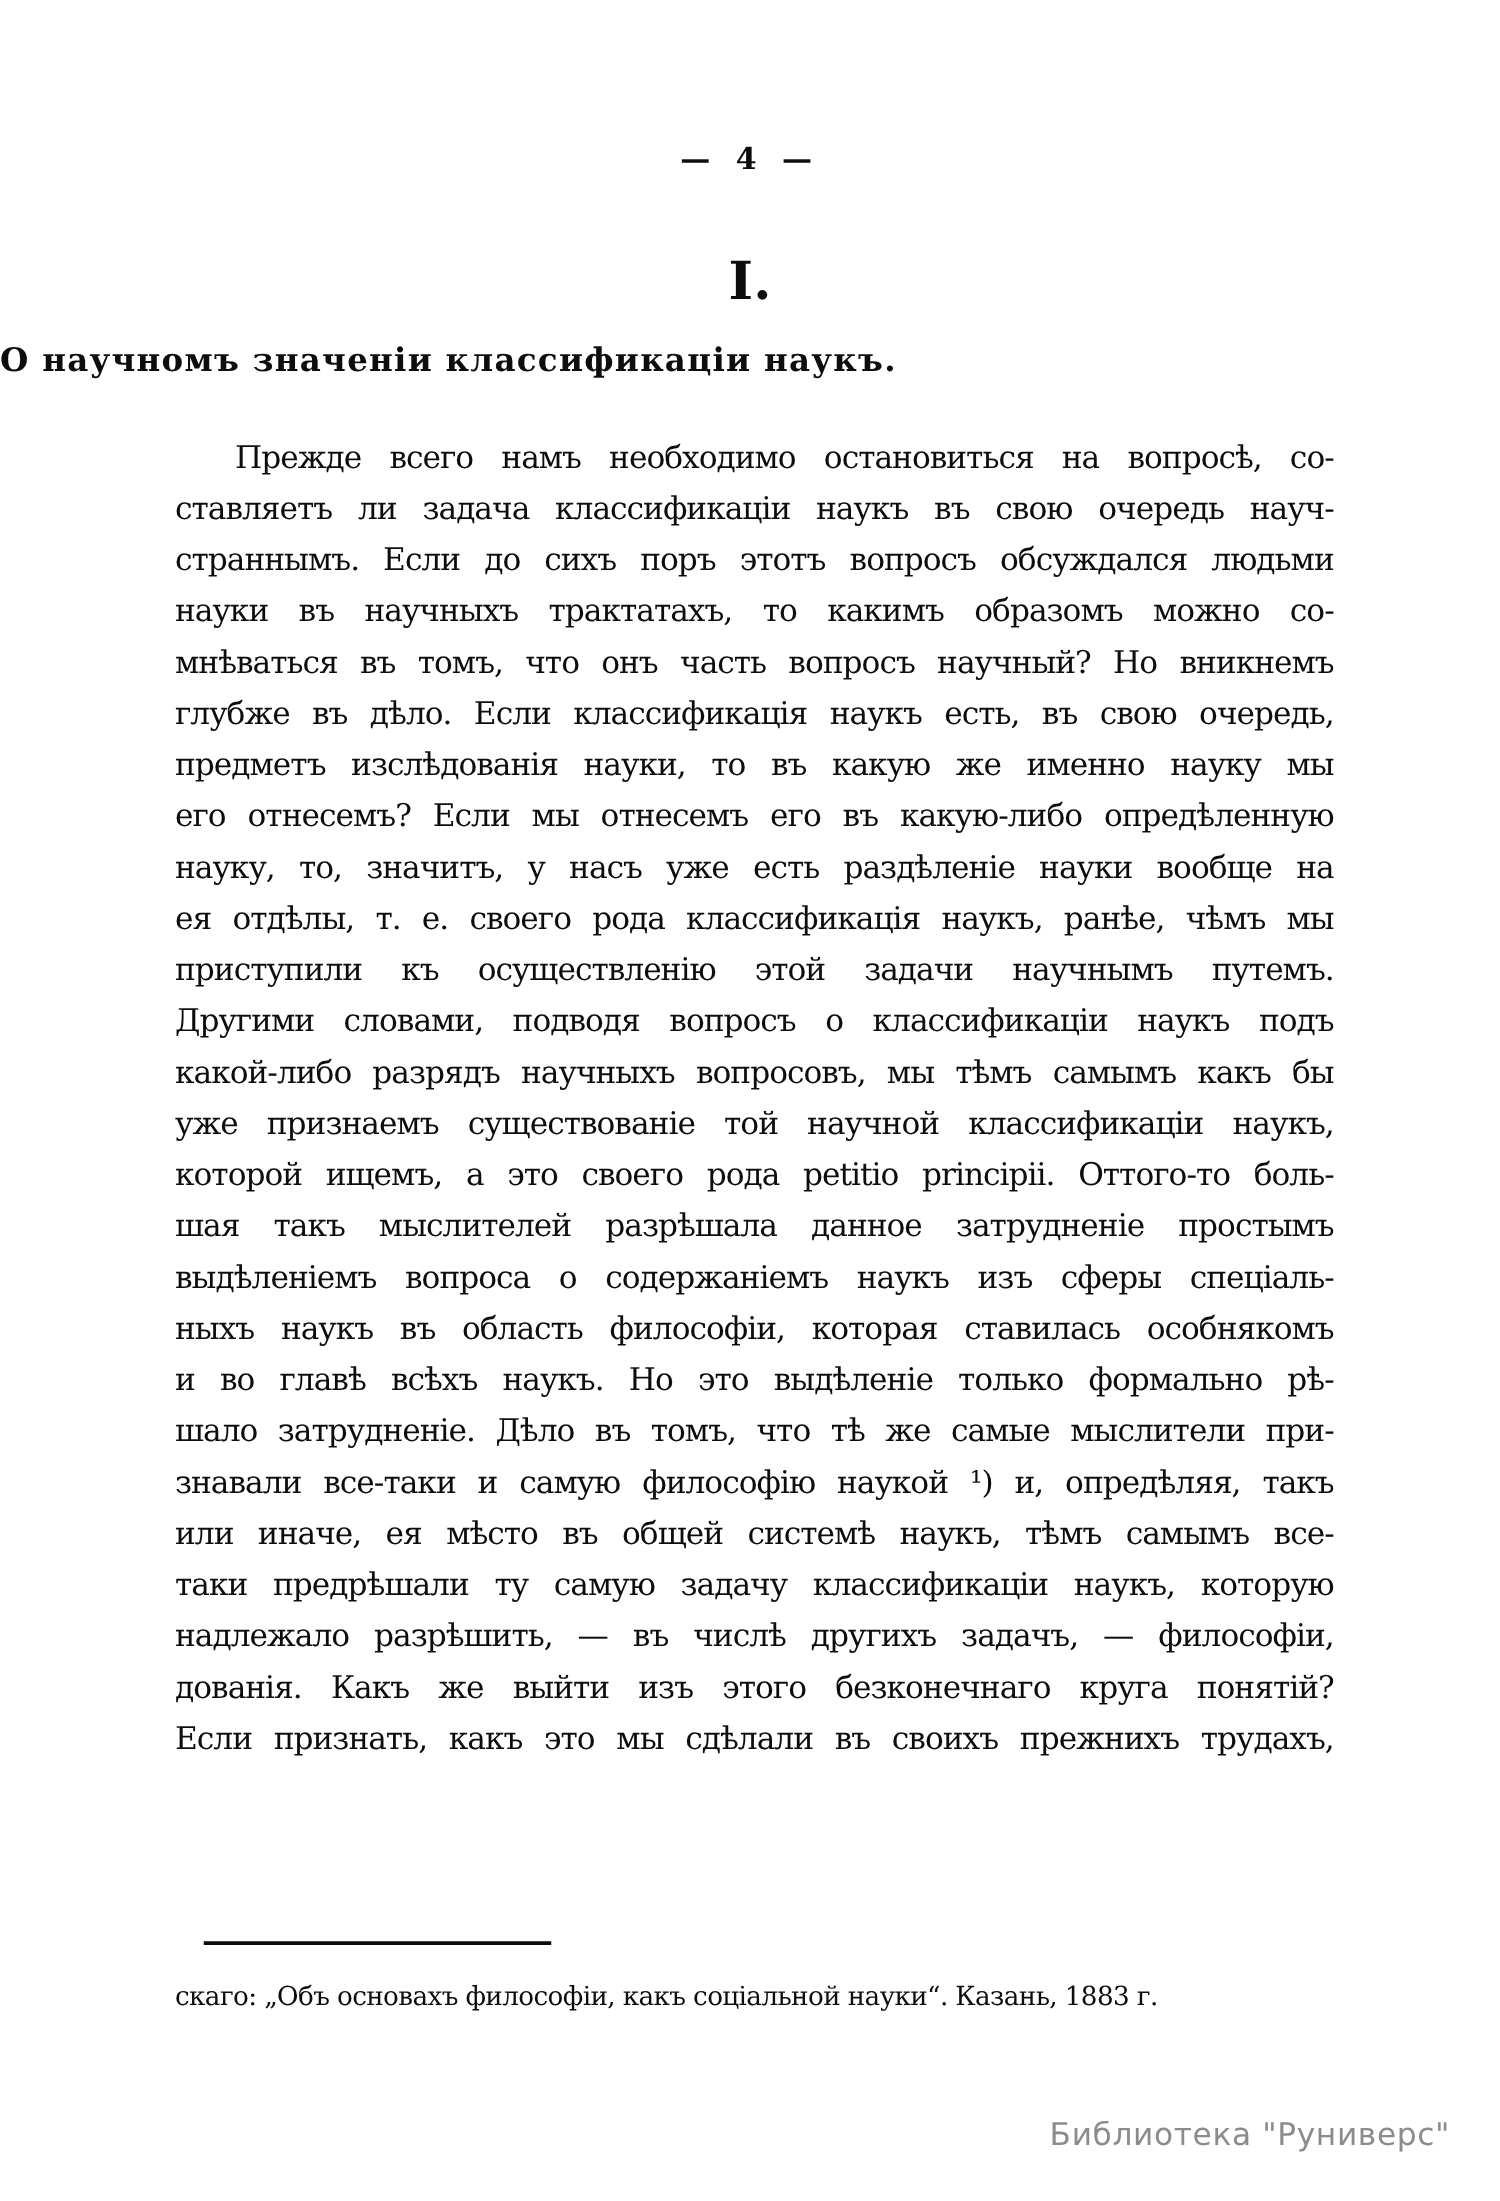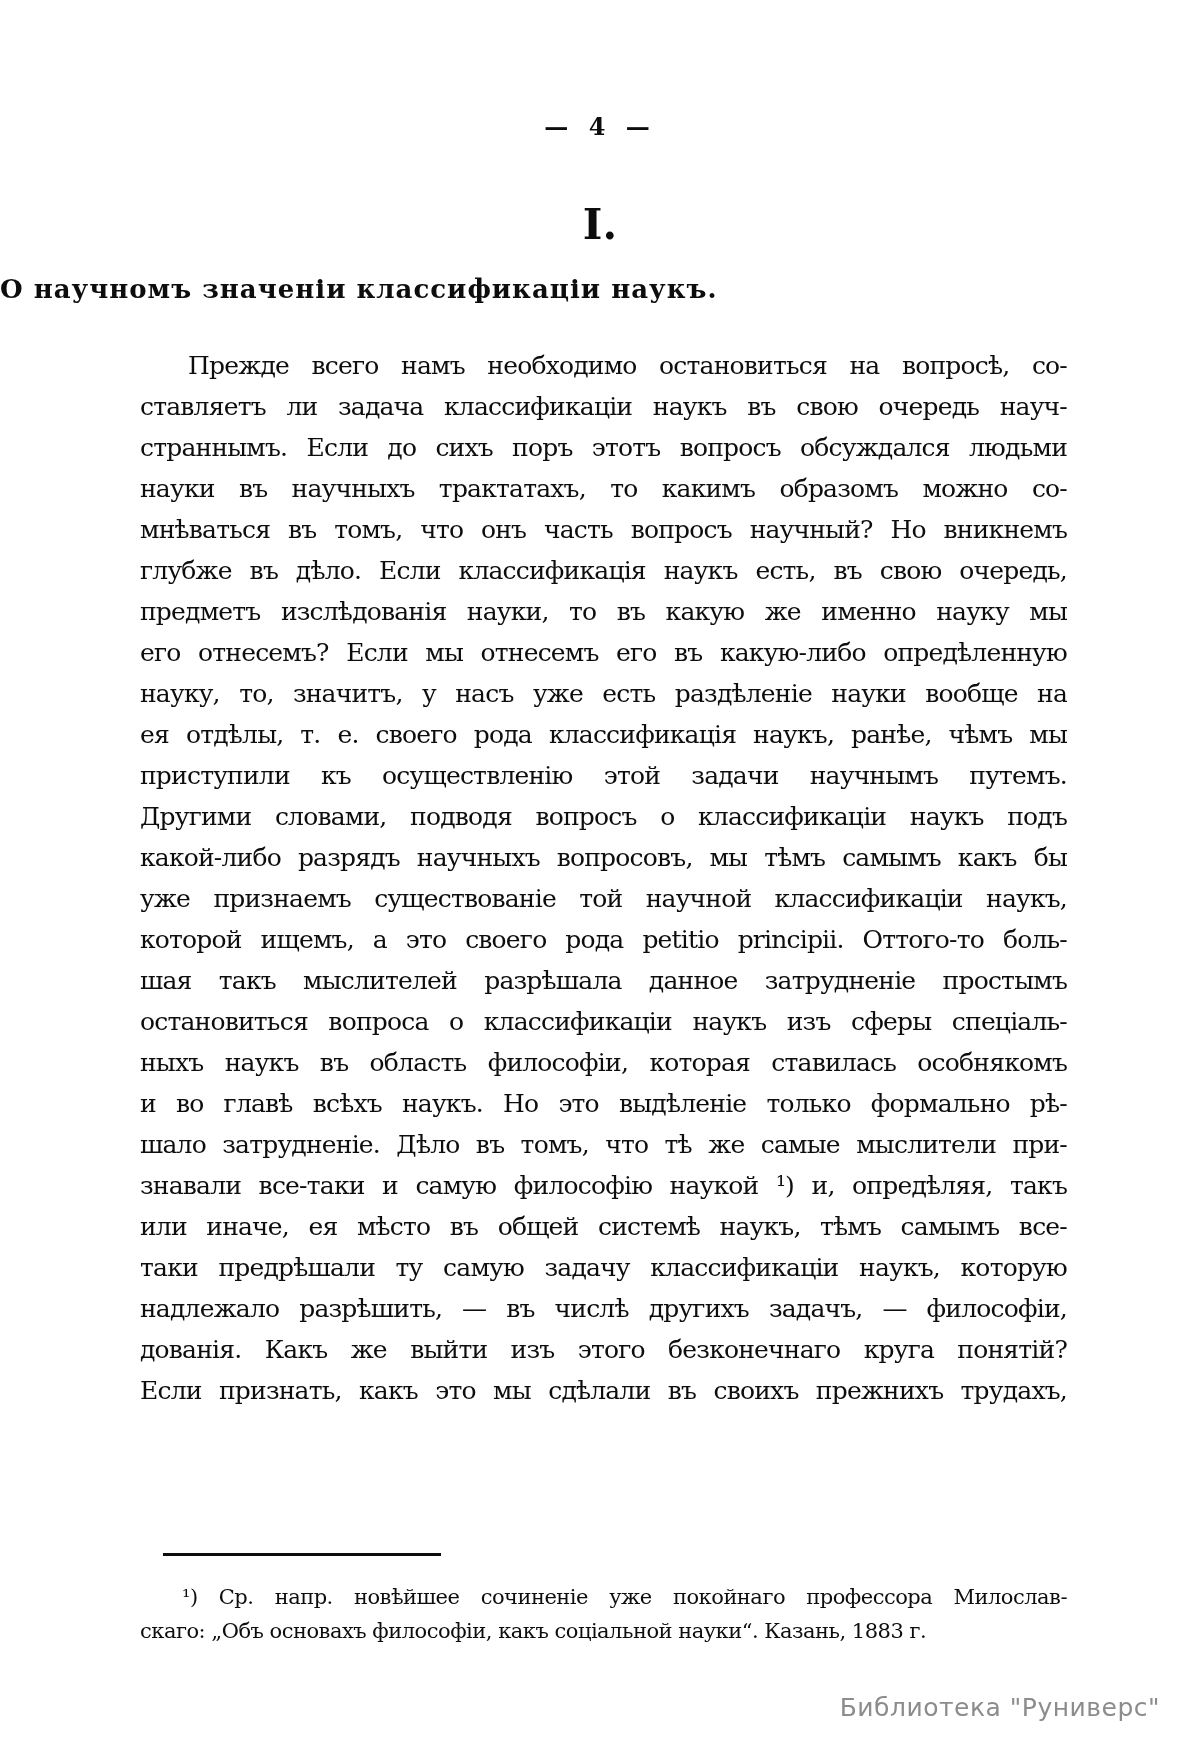--- a/index.html
+++ b/index.html
@@ -123,33 +123,32 @@
       <div class="line">предметъ изслѣдованія науки, то въ какую же именно науку мы</div>
       <div class="line">его отнесемъ? Если мы отнесемъ его въ какую-либо опредѣленную</div>
       <div class="line">науку, то, значитъ, у насъ уже есть раздѣленіе науки вообще на</div>
       <div class="line">ея отдѣлы, т. е. своего рода классификація наукъ, ранѣе, чѣмъ мы</div>
       <div class="line">приступили къ осуществленію этой задачи научнымъ путемъ.</div>
       <div class="line">Другими словами, подводя вопросъ о классификаціи наукъ подъ</div>
       <div class="line">какой-либо разрядъ научныхъ вопросовъ, мы тѣмъ самымъ какъ бы</div>
       <div class="line">уже признаемъ существованіе той научной классификаціи наукъ,</div>
       <div class="line">которой ищемъ, а это своего рода petitio principii. Оттого-то боль-</div>
       <div class="line">шая такъ мыслителей разрѣшала данное затрудненіе простымъ</div>
-      <div class="line">остановиться вопроса о классификаціи наукъ изъ сферы спеціаль-</div>
+      <div class="line">выдѣленіемъ вопроса о содержаніемъ наукъ изъ сферы спеціаль-</div>
       <div class="line">ныхъ наукъ въ область философіи, которая ставилась особнякомъ</div>
       <div class="line">и во главѣ всѣхъ наукъ. Но это выдѣленіе только формально рѣ-</div>
       <div class="line">шало затрудненіе. Дѣло въ томъ, что тѣ же самые мыслители при-</div>
       <div class="line">знавали все-таки и самую философію наукой ¹) и, опредѣляя, такъ</div>
       <div class="line">или иначе, ея мѣсто въ общей системѣ наукъ, тѣмъ самымъ все-</div>
       <div class="line">таки предрѣшали ту самую задачу классификаціи наукъ, которую</div>
       <div class="line">надлежало разрѣшить, — въ числѣ другихъ задачъ, — философіи,</div>
       <div class="line">дованія. Какъ же выйти изъ этого безконечнаго круга понятій?</div>
       <div class="line">Если признать, какъ это мы сдѣлали въ своихъ прежнихъ трудахъ,</div>
     </div>
 
   <div class="footnote-rule"></div>
 
   <div class="footnote">
-      <div class="line indent">¹) Ср. напр. новѣйшее сочиненіе уже покойнаго профессора Милослав-</div>
       <div class="line">скаго: „Объ основахъ философіи, какъ соціальной науки“. Казань, 1883 г.</div>
     </div>
 
   <div class="watermark">Библиотека "Руниверс"</div>
 </div>
 
 </body></html>

